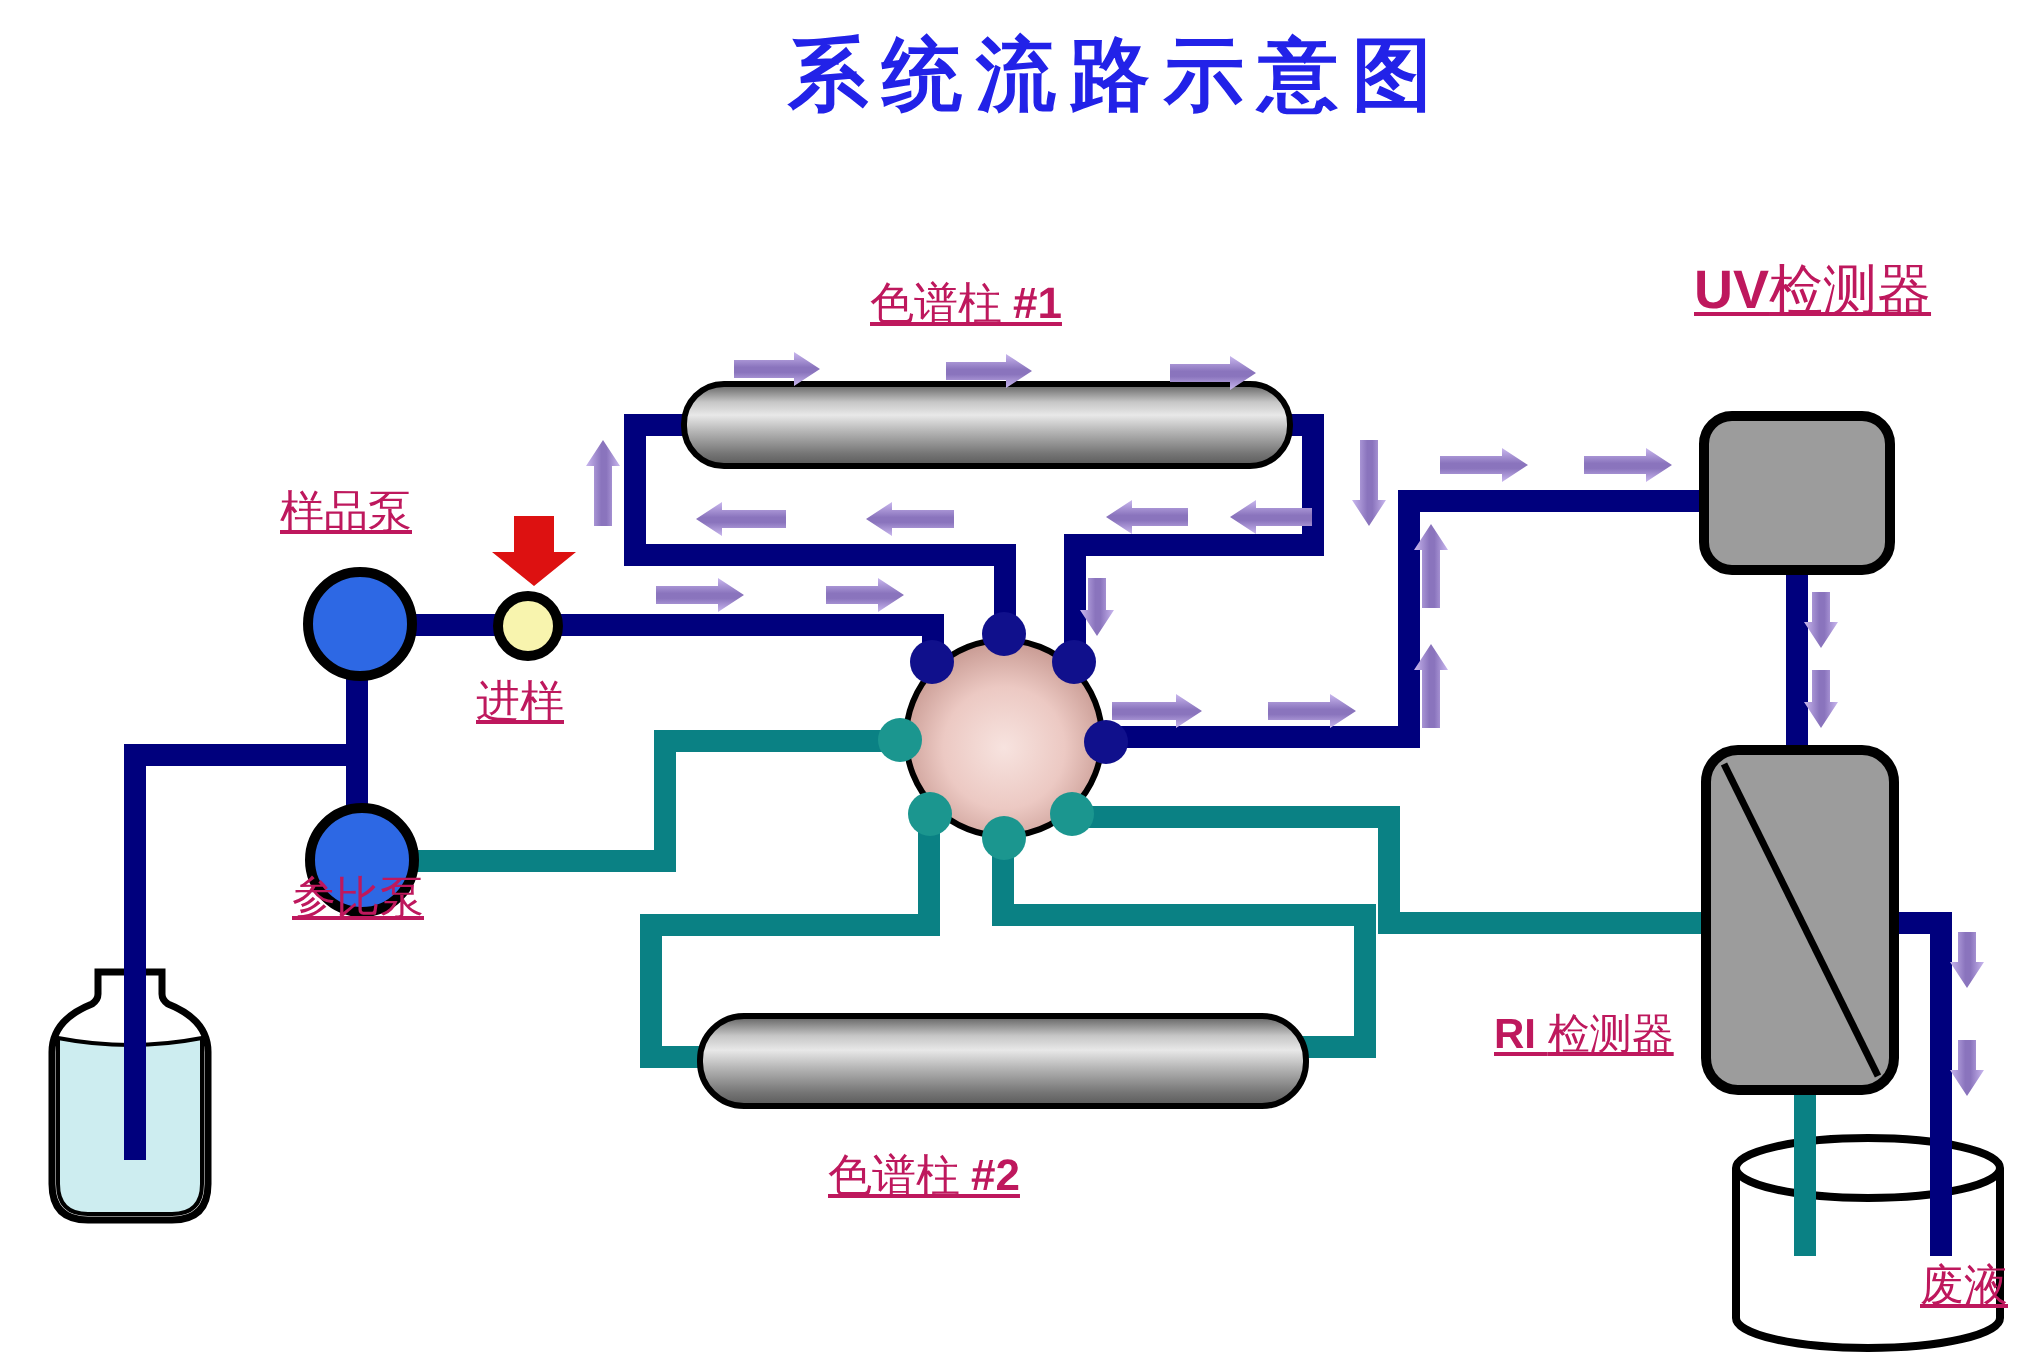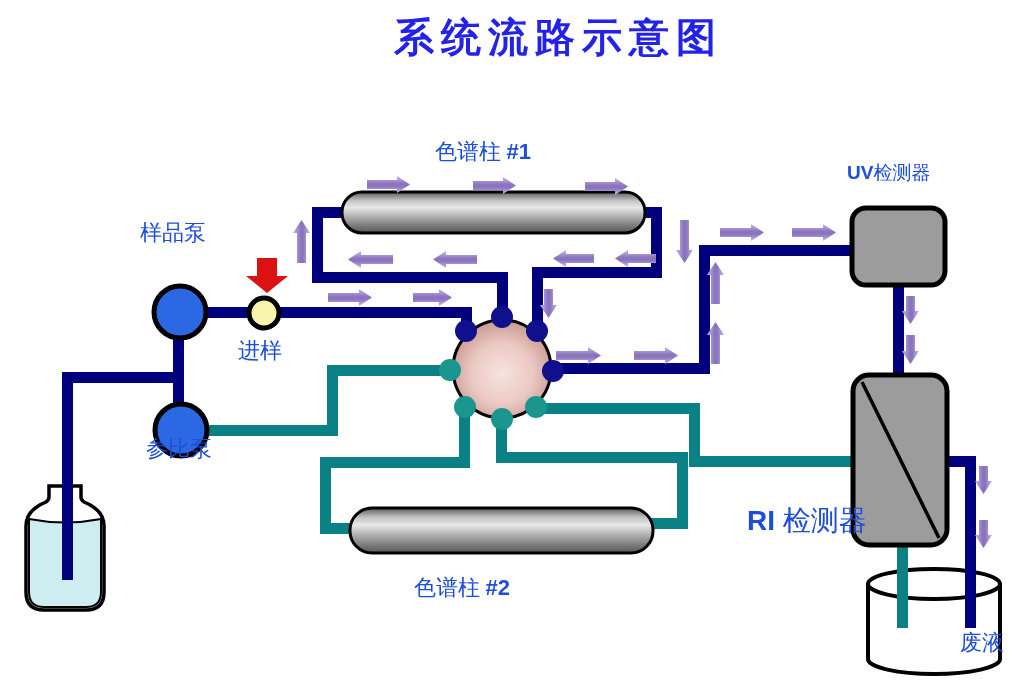--- a/index.html
+++ b/index.html
@@ -1,21 +1,21 @@
 <!DOCTYPE html>
 <html style="--title_blue: #2222e8; --navy: #00007d; --teal: #0a8184; --port_navy: #10108c; --port_teal: #1b968f; --pump_blue: #2d68e4; --injection_yellow: #f8f4ae; --valve_pink_light: #f7e3df; --valve_pink_mid: #ecc9c3; --valve_pink_dark: #bd8c84; --box_gray: #9c9c9c; --arrow_light: #c9b7ee; --arrow_dark: #8a74bd; --injection_red: #dd1111; --liquid_cyan: #cdedf0; --outline_black: #000000;"><head>
 <meta charset="utf-8">
 <style>
   html,body{margin:0;padding:0;background:#ffffff;}
   .stage{
     position:relative;width:1012px;height:681px;background:#fff;overflow:hidden;
     font-family:"Liberation Serif","DejaVu Serif",serif;
   }
   svg.diagram{position:absolute;left:0;top:0;}
-  .lbl{position:absolute;color:#1d4ed8;font-size:22px;line-height:1.15;white-space:nowrap;}
+  .lbl{position:absolute;color:#be185d;font-size:22px;line-height:1.15;white-space:nowrap;text-decoration:underline;}
   .latin{font-family:"Liberation Sans","DejaVu Sans",sans-serif;font-weight:bold;}
   .title{
     position:absolute;left:394px;top:10px;font-size:40px;font-weight:bold;
     letter-spacing:7px;color:var(--title_blue,#2222e8);white-space:nowrap;
     font-family:"Liberation Serif","DejaVu Serif",serif;
   }
 </style>
 </head>
 <body>
 
@@ -157,26 +157,26 @@
 <div class="title">系统流路示意图</div>
 
 <div class="lbl" style="left:435px;top:139px">
   <span>色谱柱 </span><span class="latin">#1</span>
 </div>
 
 <div class="lbl" style="left:414px;top:575px">
   <span>色谱柱 </span><span class="latin">#2</span>
 </div>
 
-<div class="lbl" style="left:847px;top:162px;font-size:19px">
+<div class="lbl" style="left:847px;top:130px;font-size:27px">
   <span class="latin">UV</span><span>检测器</span>
 </div>
 
-<div class="lbl" style="left:747px;top:505px;font-size:28px">
+<div class="lbl" style="left:747px;top:505px;font-size:21px">
   <span class="latin">RI </span><span>检测器</span>
 </div>
 
-<div class="lbl" style="left:140px;top:220px">样品泵</div>
+<div class="lbl" style="left:140px;top:243px">样品泵</div>
 <div class="lbl" style="left:238px;top:338px">进样</div>
 <div class="lbl" style="left:146px;top:436px">参比泵</div>
 <div class="lbl" style="left:960px;top:630px">废液</div>
 
 </div>
 
 </body></html>

